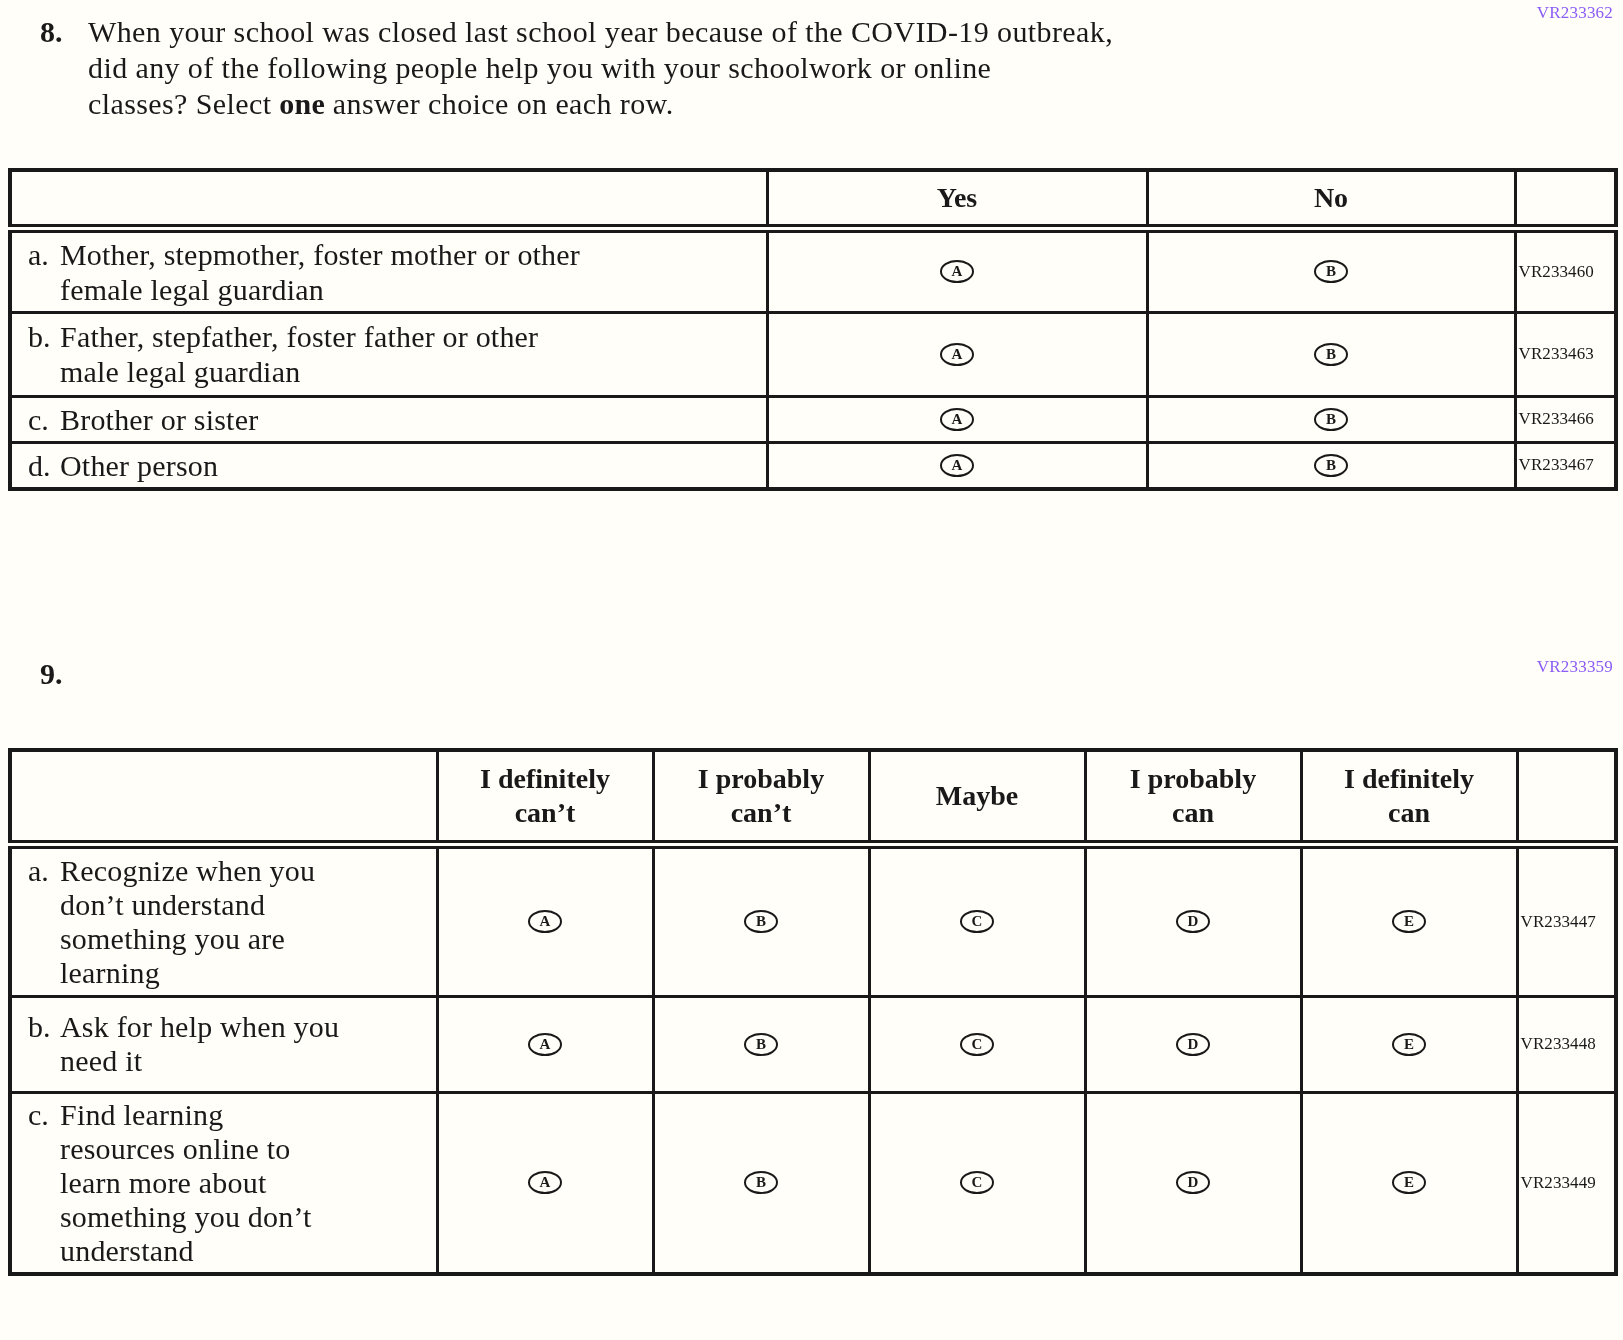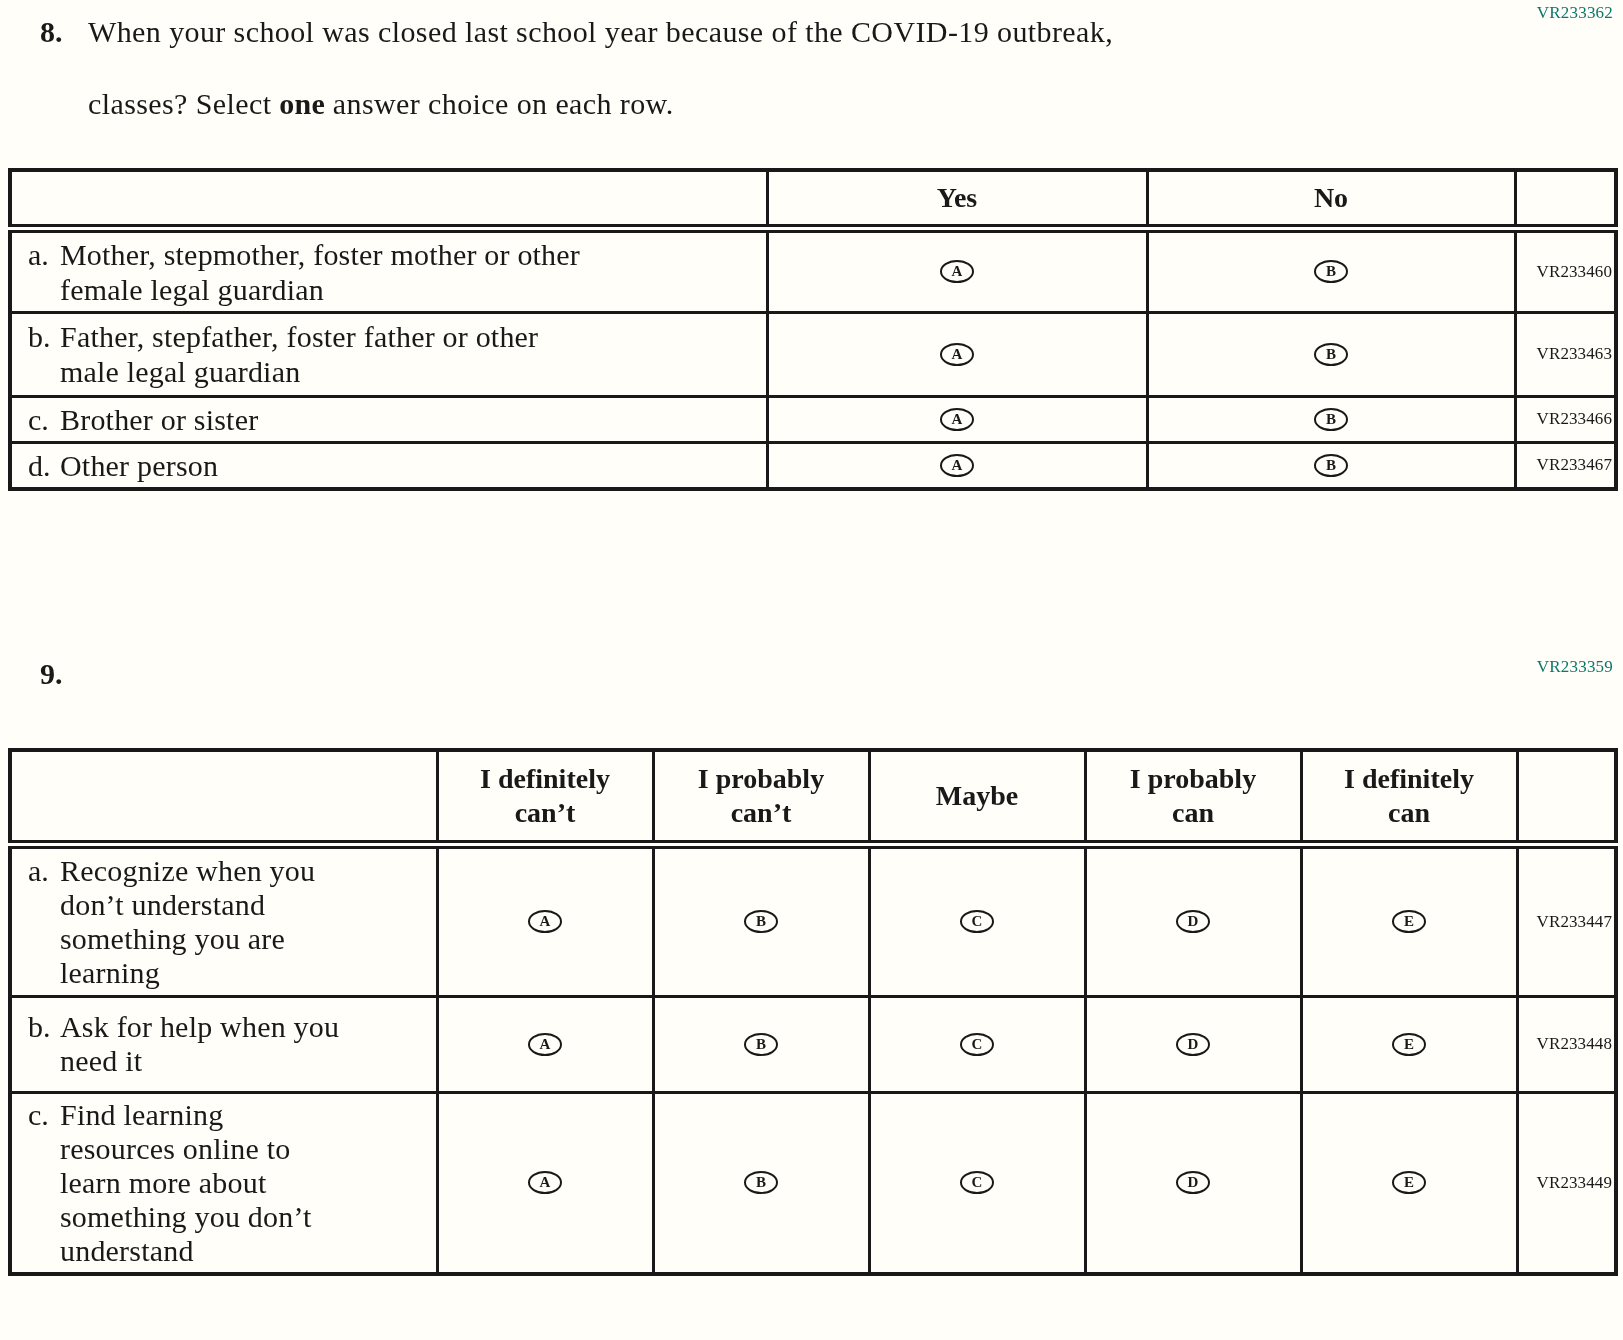--- a/index.html
+++ b/index.html
@@ -10,21 +10,21 @@
     background: #fffef8;
     color: #191919;
     font-family: "Liberation Serif", "DejaVu Serif", serif;
     overflow: hidden;
   }
   .form-code {
     position: absolute;
     right: 10px;
     font-size: 17px;
     letter-spacing: 0.2px;
-    color: #0f766e;
+    color: #8b5cf6;
   }
   .code-top { top: 3px; }
   .code-mid { top: 657px; }
   .question {
     position: absolute;
     left: 40px;
     display: flex;
     align-items: flex-start;
   }
   .q8 { top: 14px; width: 1330px; }
@@ -99,39 +99,39 @@
     border-radius: 50%;
     align-items: center;
     justify-content: center;
     font-size: 15px;
     font-weight: 600;
     font-family: "Liberation Serif", serif;
     cursor: pointer;
     background: #fffef8;
   }
   td.codecell {
-    text-align: right;
+    text-align: left;
     vertical-align: middle;
     font-size: 17px;
     letter-spacing: 0.1px;
     padding: 0 2px;
   }
 </style>
 </head>
 <body>
 
 <div class="page">
 
   <div class="form-code code-top">VR233362</div>
 
   <div class="question q8">
     <span class="qnum">8.</span>
     <div class="qtext">
       <span>When your school was closed last school year because of the COVID-19 outbreak,</span><br>
-      <br>
+      <span>did any of the following people help you with your schoolwork or online</span><br>
       <span>classes? Select</span>
       <b>one</b>
       <span>answer choice on each row.</span>
     </div>
   </div>
 
   <table class="t1">
     <colgroup>
       <col style="width:757px">
         <col style="width:380px">

